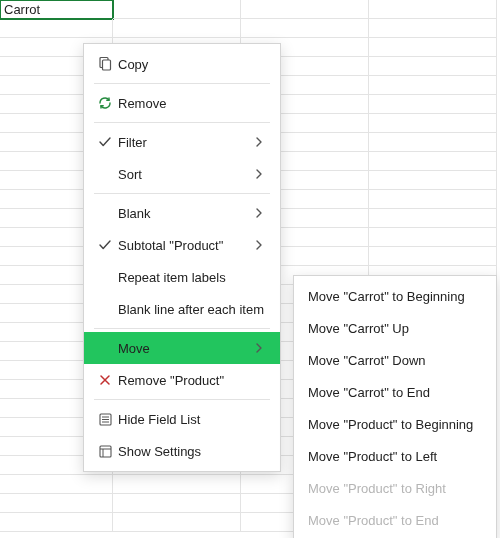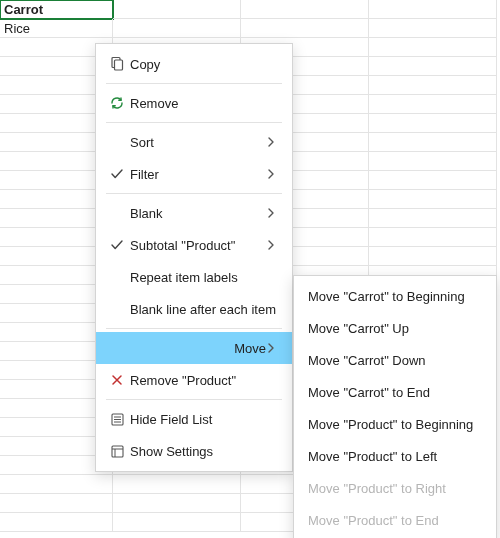--- a/index.html
+++ b/index.html
@@ -24,43 +24,41 @@
     border-right: 1px solid #e3e3e3;
     border-bottom: 1px solid #e3e3e3;
     padding: 1px 4px;
     font-size: 13px;
     line-height: 17px;
   }
   .cell-active {
     outline: 2px solid #1a7f37;
     outline-offset: -1px;
     background: #fff;
-    font-weight: bold;
   }
   .context-menu {
     position: absolute;
-    left: 95px;
+    left: 83px;
     top: 43px;
     width: 198px;
     background: #fff;
     border: 1px solid #d4d4d4;
     box-shadow: 0 4px 14px rgba(0,0,0,0.15);
     padding: 4px 0;
   }
   .menu-item {
     display: flex;
     align-items: center;
     height: 32px;
     padding: 0 10px 0 10px;
     cursor: pointer;
     position: relative;
   }
   .menu-item:hover, .menu-item.hovered {
-    background: #7dd3fc;
-    text-align: right;
+    background: #22c55e;
   }
   .menu-icon {
     width: 22px;
     display: flex;
     justify-content: center;
     align-items: center;
     flex-shrink: 0;
   }
   .menu-label {
     flex: 1;
@@ -100,21 +98,20 @@
   svg { display: block; }
 </style>
 </head>
 <body>
 
 <div class="grid">
   <div class="cell-active">Carrot</div>
     <div></div>
     <div></div>
     <div></div>
-  <div>Rice</div>
     <div></div>
     <div></div>
     <div></div>
   <div></div>
     <div></div>
     <div></div>
     <div></div>
   <div></div>
     <div></div>
     <div></div>
@@ -239,36 +236,36 @@
           <path d="M12 3v2.2h-2.2" fill="none" stroke="#258b3f" stroke-width="1.4" stroke-linecap="round"></path>
           <path d="M4 13v-2.2h2.2" fill="none" stroke="#258b3f" stroke-width="1.4" stroke-linecap="round"></path>
         </svg>
     </span>
     <span class="menu-label">Remove</span>
   </div>
 
   <div class="menu-sep"></div>
 
   <div class="menu-item">
-    <span class="menu-icon"></span>
-    <span class="menu-label">Sort</span>
-    <span class="menu-chevron">
-      <svg width="10" height="10" viewBox="0 0 10 10">
-          <path d="M3 1l4 4-4 4" fill="none" stroke="#555" stroke-width="1.4" stroke-linecap="round" stroke-linejoin="round"></path>
-        </svg>
-    </span>
-  </div>
-
-  <div class="menu-item">
     <span class="menu-icon">
       <svg width="14" height="14" viewBox="0 0 14 14">
           <path d="M2 7l3.2 3.5L12 3" fill="none" stroke="#444" stroke-width="1.4" stroke-linecap="round" stroke-linejoin="round"></path>
         </svg>
     </span>
     <span class="menu-label">Filter</span>
+    <span class="menu-chevron">
+      <svg width="10" height="10" viewBox="0 0 10 10">
+          <path d="M3 1l4 4-4 4" fill="none" stroke="#555" stroke-width="1.4" stroke-linecap="round" stroke-linejoin="round"></path>
+        </svg>
+    </span>
+  </div>
+
+  <div class="menu-item">
+    <span class="menu-icon"></span>
+    <span class="menu-label">Sort</span>
     <span class="menu-chevron">
       <svg width="10" height="10" viewBox="0 0 10 10">
           <path d="M3 1l4 4-4 4" fill="none" stroke="#555" stroke-width="1.4" stroke-linecap="round" stroke-linejoin="round"></path>
         </svg>
     </span>
   </div>
 
   <div class="menu-sep"></div>
 
   <div class="menu-item">

